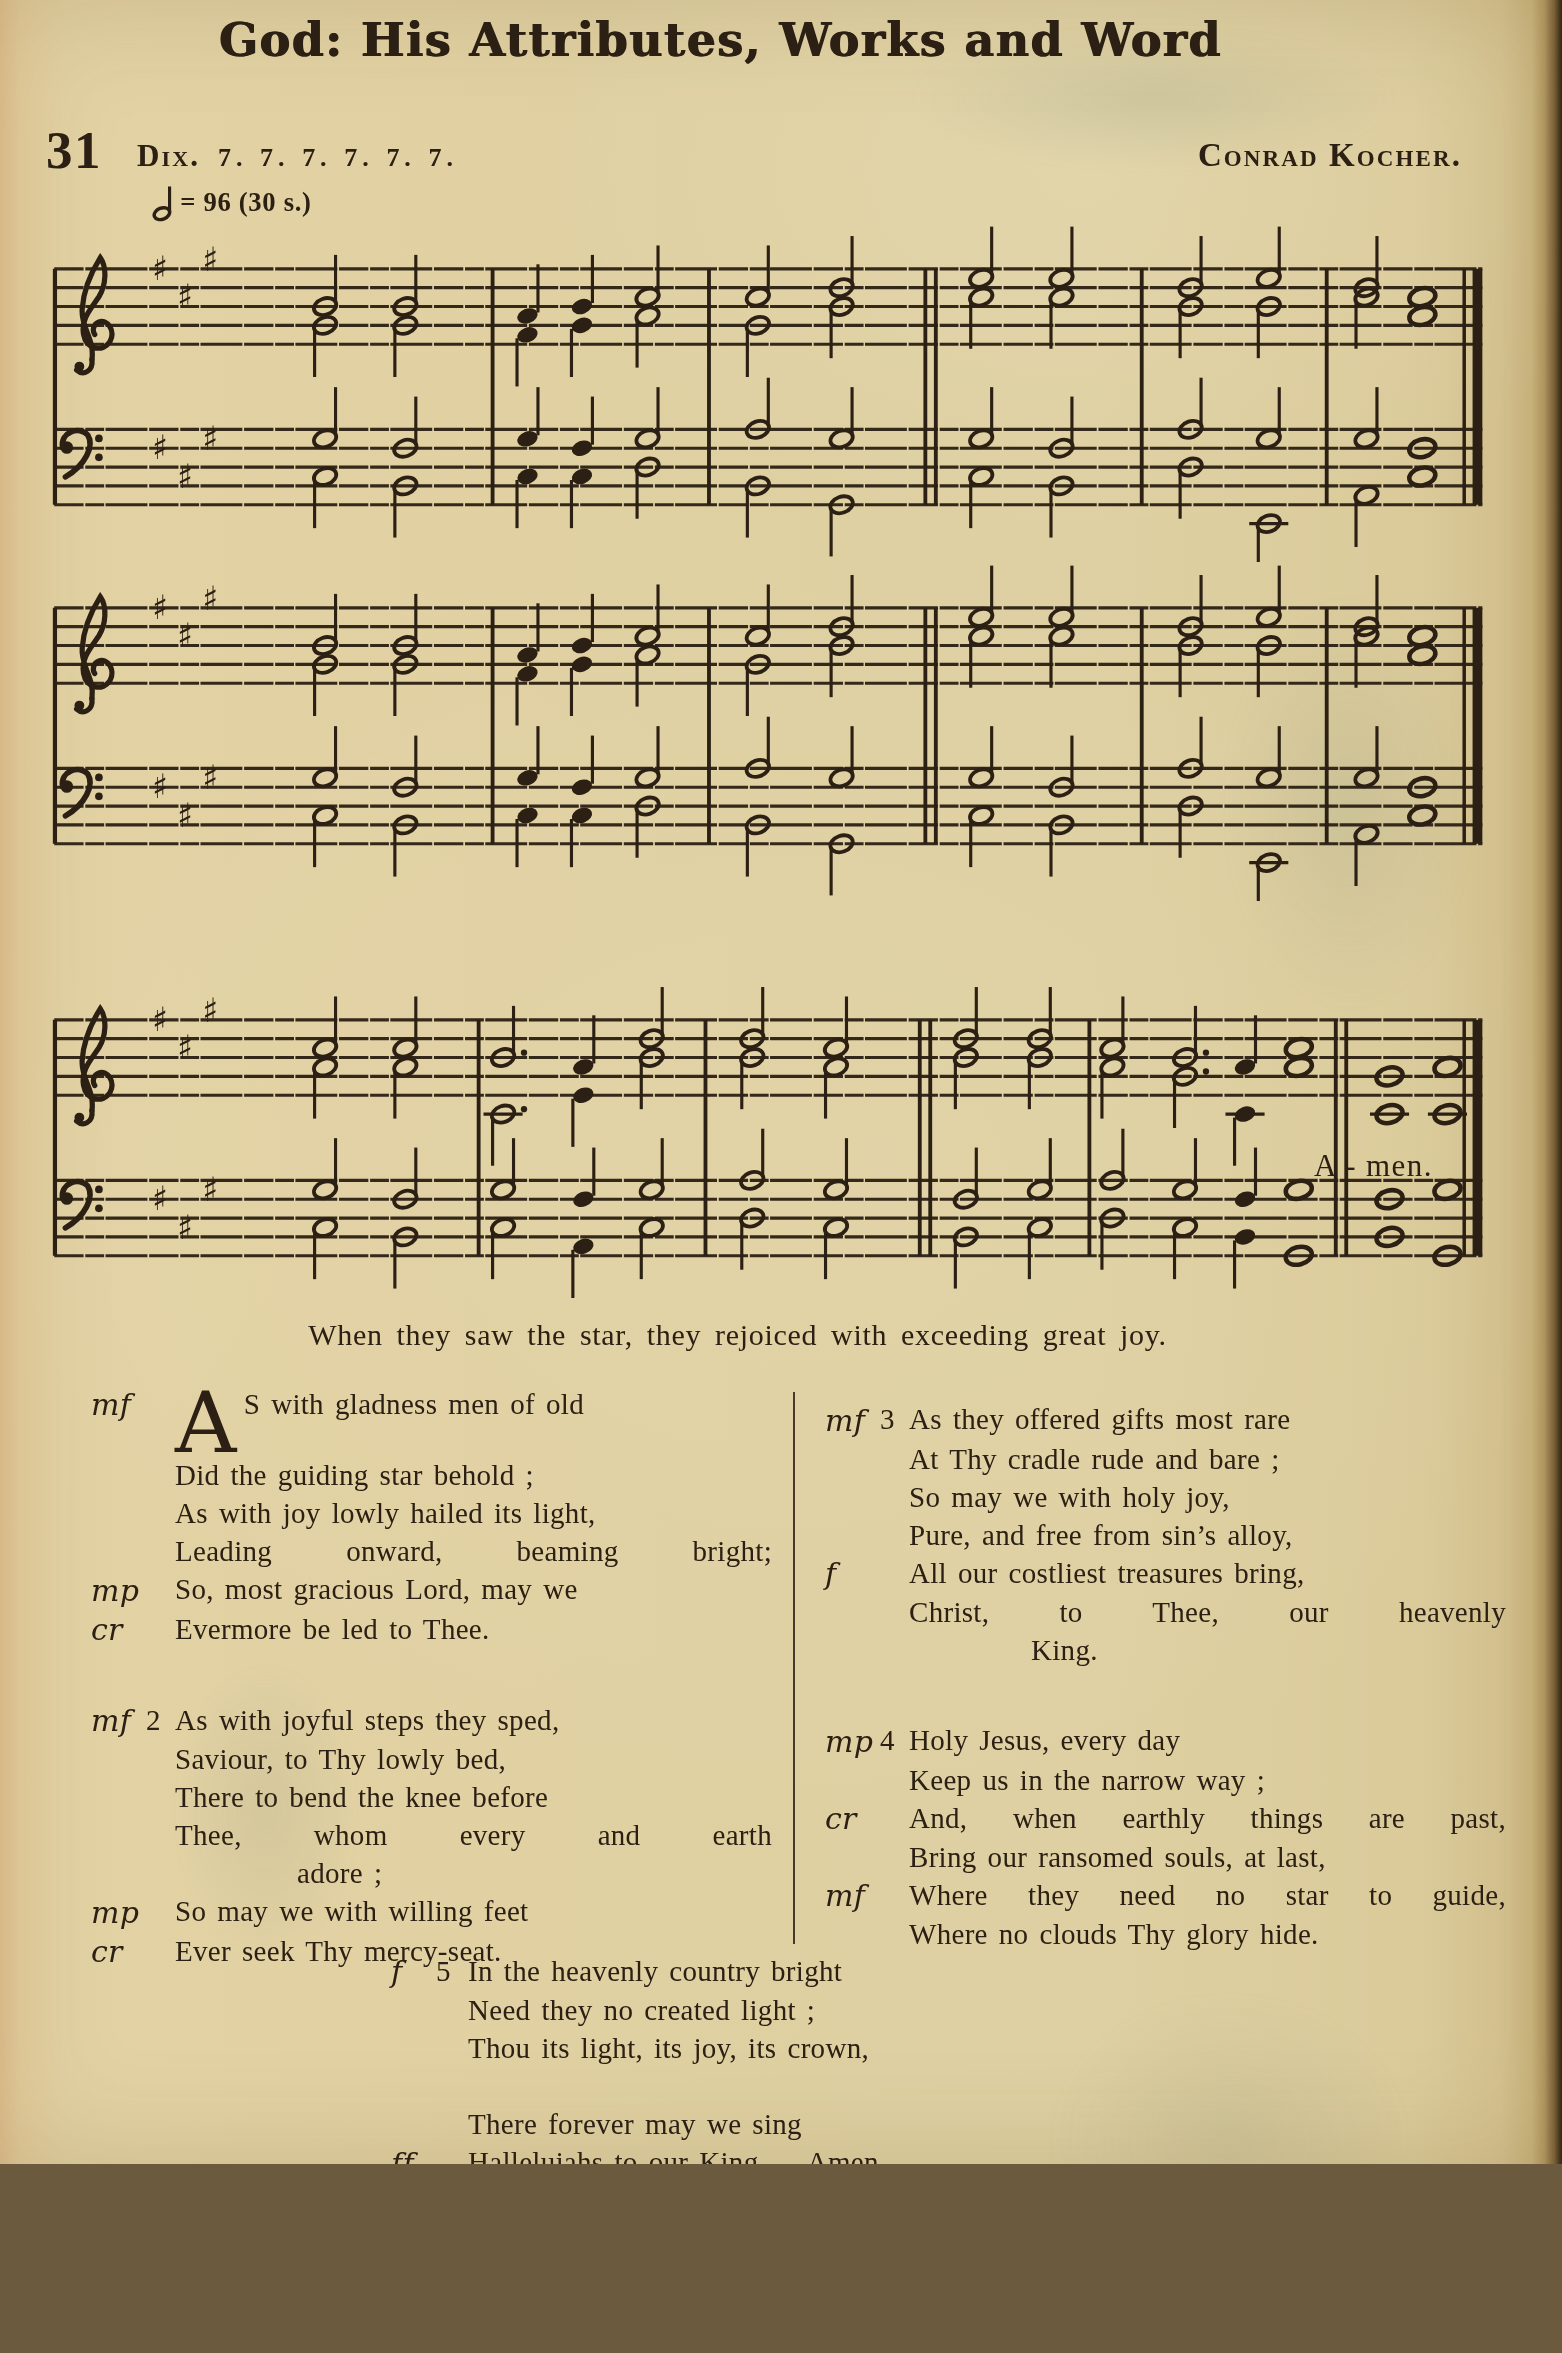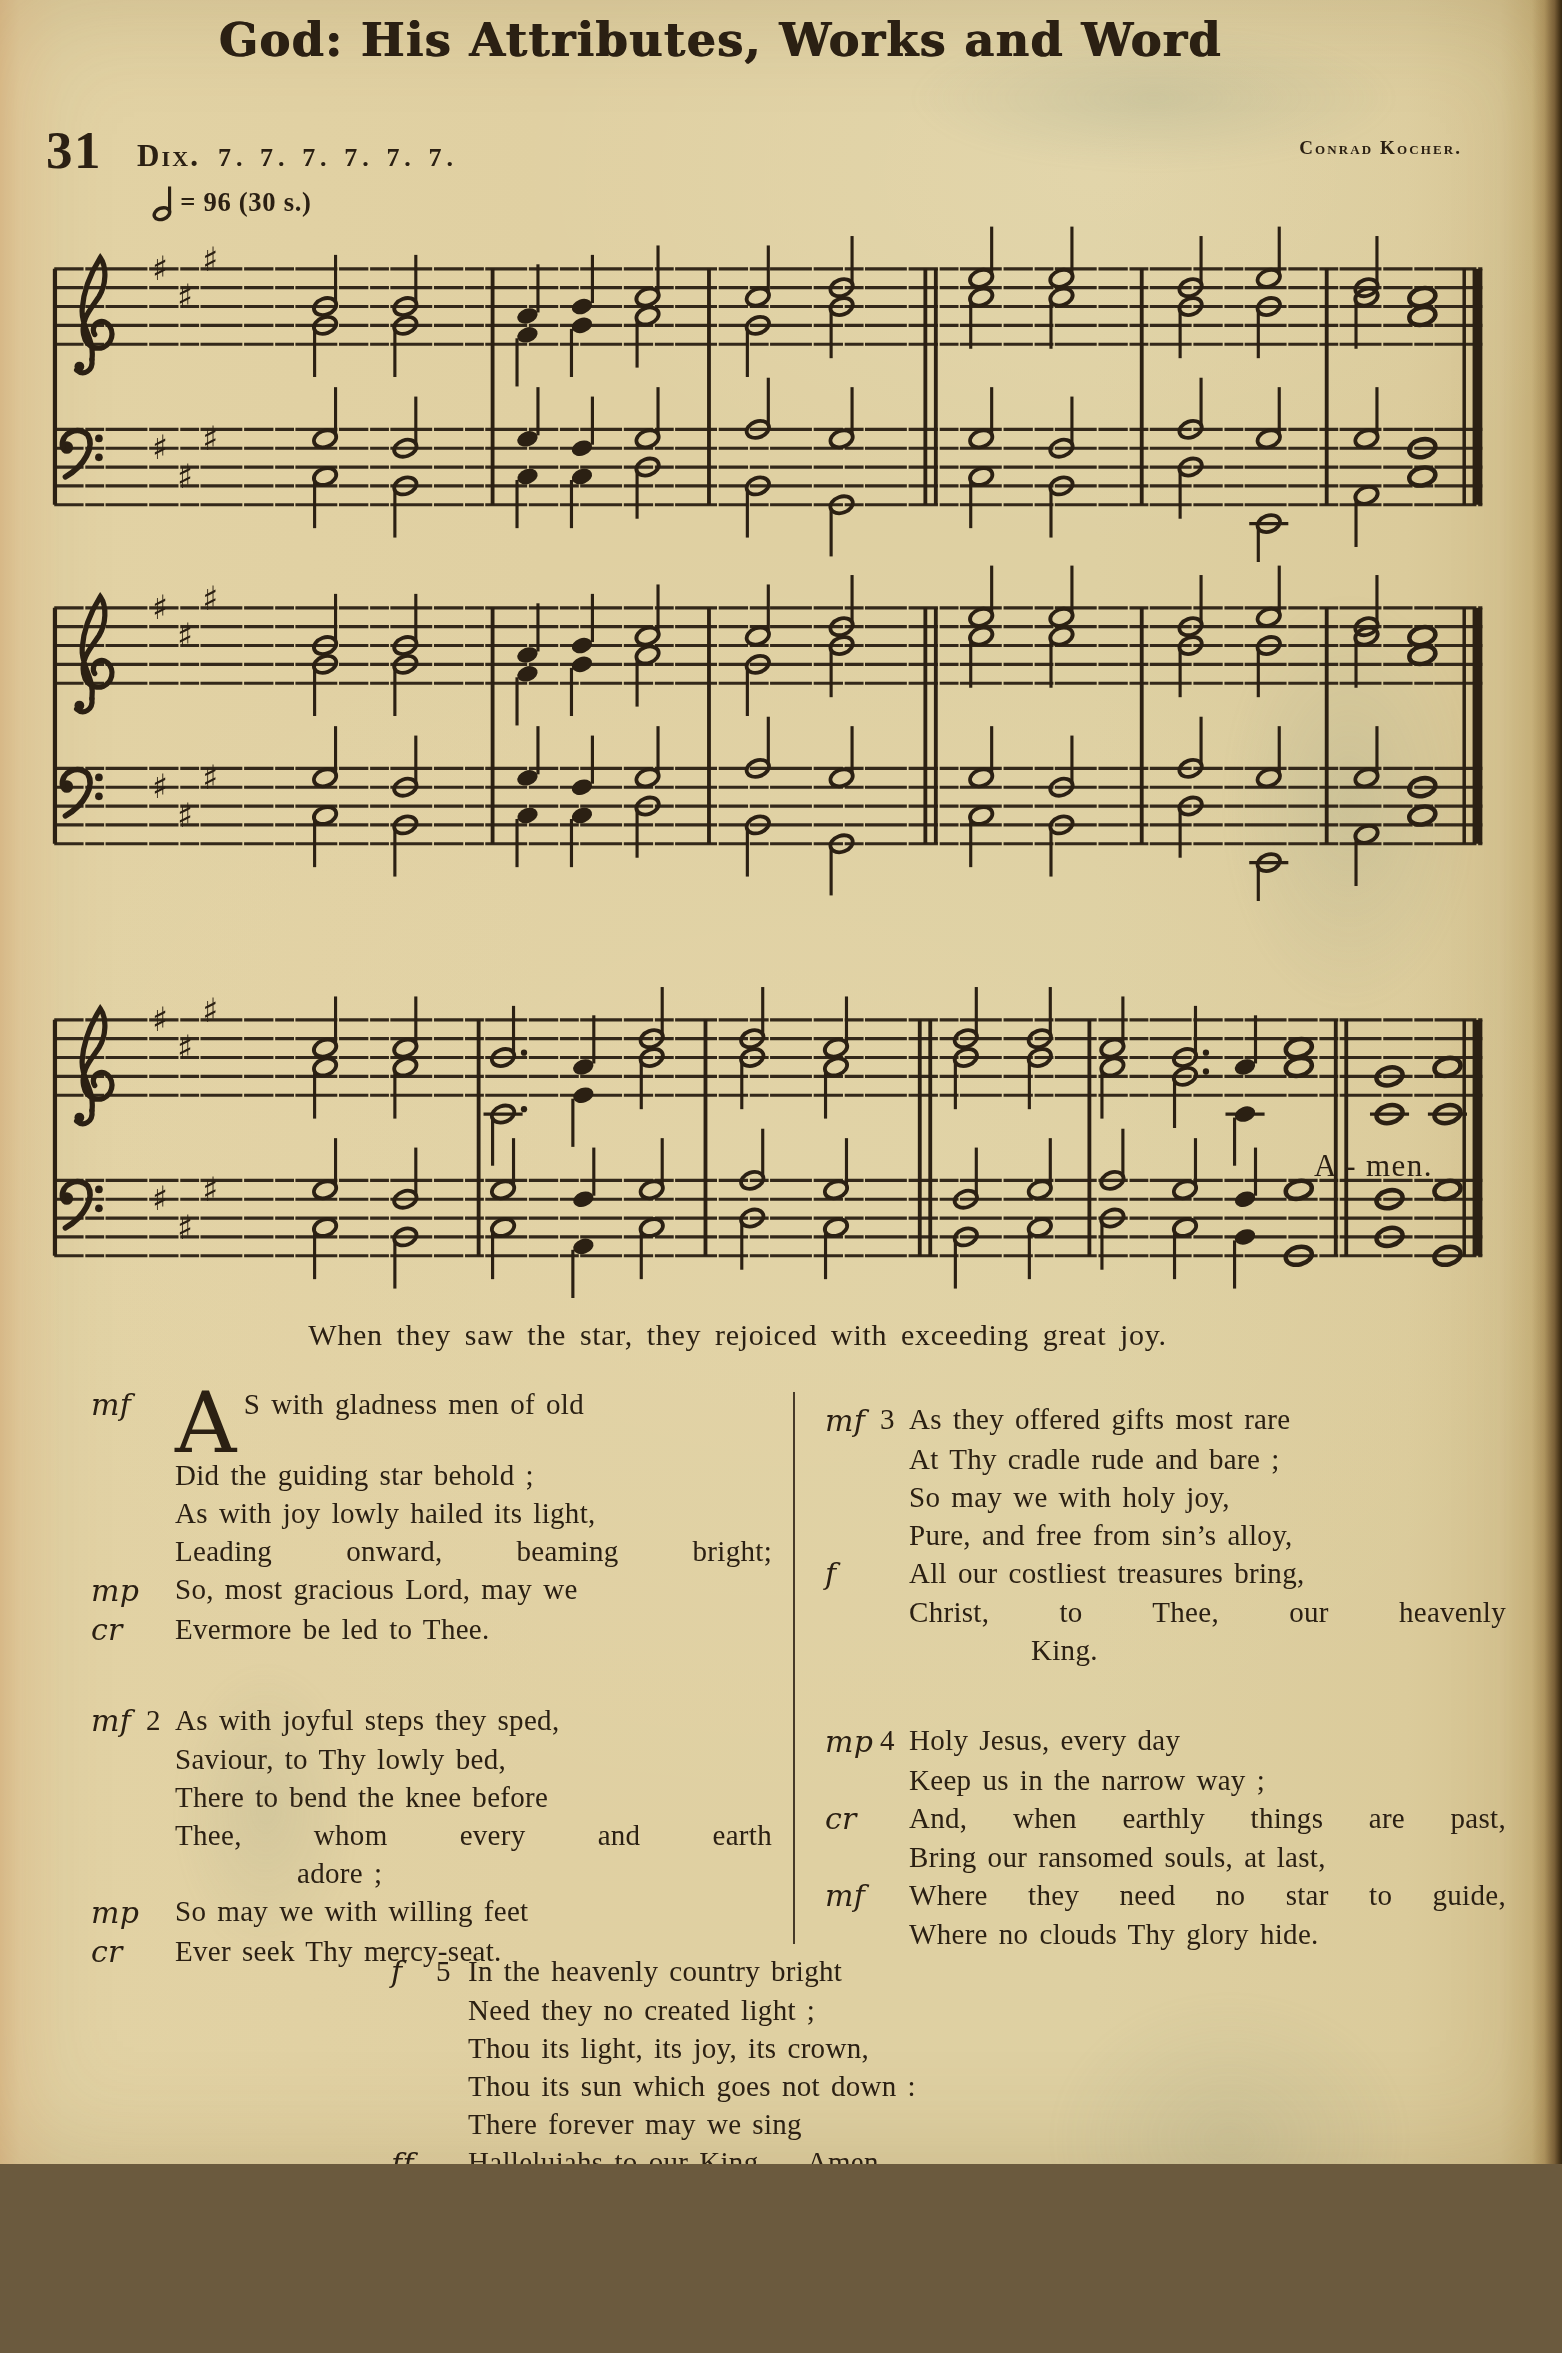--- a/index.html
+++ b/index.html
@@ -17,21 +17,21 @@
   
   .header{
     position:absolute; top:12.6px; left:0; width:1440px; text-align:center;
     font-family:"DejaVu Serif",serif; font-weight:bold; font-size:46px; letter-spacing:1.4px;
     text-shadow:1.1px 0 0 currentColor;
   }
   .hymn-no{position:absolute; left:46px; top:120px; font-size:53px; font-weight:bold; letter-spacing:1.4px;}
   .tune-name{position:absolute; left:137px; top:138px; font-size:31px; font-variant:small-caps; font-weight:bold; letter-spacing:2.1px;}
   .meter{position:absolute; left:218px; top:143px; font-size:26px; font-weight:bold; letter-spacing:4.9px; word-spacing:1.4px;}
   .composer{position:absolute; left:978px; top:137px; width:484px; text-align:right;
-    font-size:19px; font-variant:small-caps; font-weight:bold; letter-spacing:2.1px;}
+    font-size:33px; font-variant:small-caps; font-weight:bold; letter-spacing:2.1px;}
   .tempo{position:absolute; left:152px; top:187px; font-size:26.6px; font-weight:bold; letter-spacing:0.7px; display:flex; align-items:flex-start; gap:4.2px;}
   .tempo svg{margin-top:-4.2px;}
   
   .system{position:absolute; left:45px; width:1448px; height:349px;}
   #sys1{top:213px;} #sys2{top:552px;} #sys3{top:964px;}
   .amen-label{position:absolute; left:1314px; top:1148px; width:210px; font-size:31px; letter-spacing:1.4px;}
   
   .caption{position:absolute; top:1318px; left:42px; width:1391px; text-align:center;
     font-size:30px; letter-spacing:0.7px; word-spacing:5.6px;}
   .lyrics{position:absolute; top:1385px; left:0; width:1563px;}
@@ -682,21 +682,20 @@
         <span class="vtext">Need they no created light ;</span>
       </div>
       <div class="vline">
         <span class="vmark"></span>
         <span class="vnum"></span>
         <span class="vtext">Thou its light, its joy, its crown,</span>
       </div>
       <div class="vline">
         <span class="vmark"></span>
         <span class="vnum"></span>
-        <span class="vtext">Thou its sun which goes not down :</span>
       </div>
       <div class="vline">
         <span class="vmark"></span>
         <span class="vnum"></span>
         <span class="vtext">There forever may we sing</span>
       </div>
       <div class="vline">
         <span class="vmark">ff</span>
         <span class="vnum"></span>
         <span class="vtext">Hallelujahs to our King.   Amen.</span>

